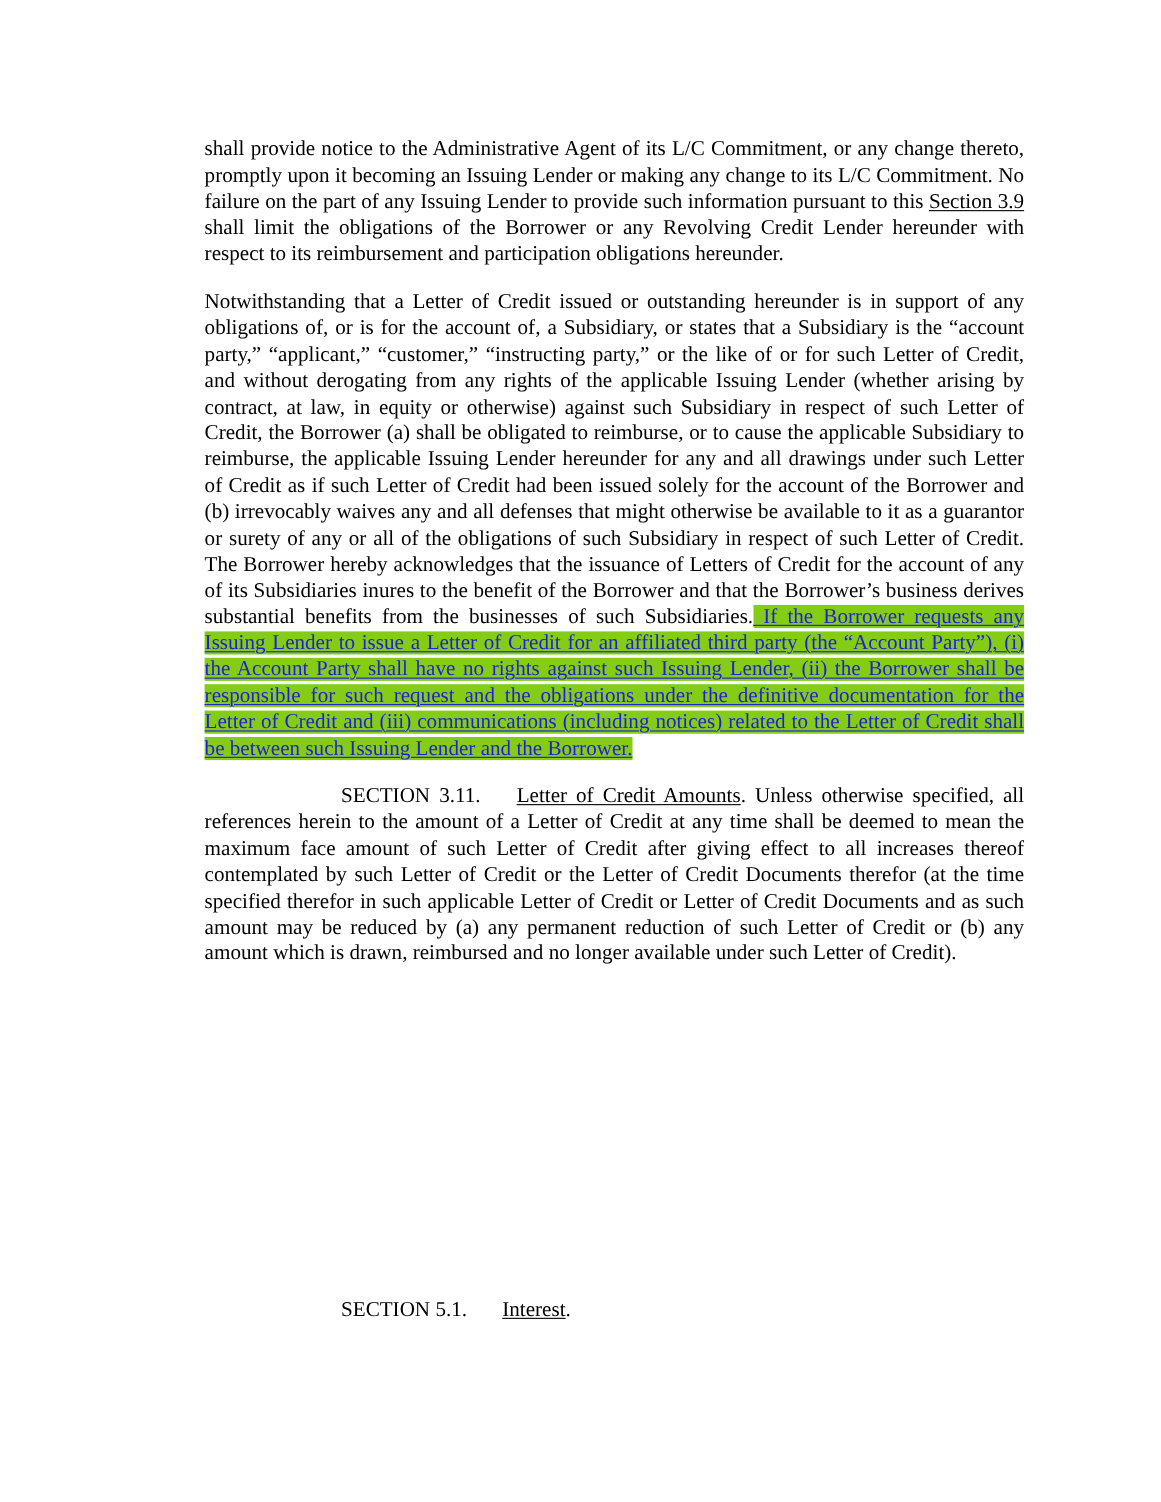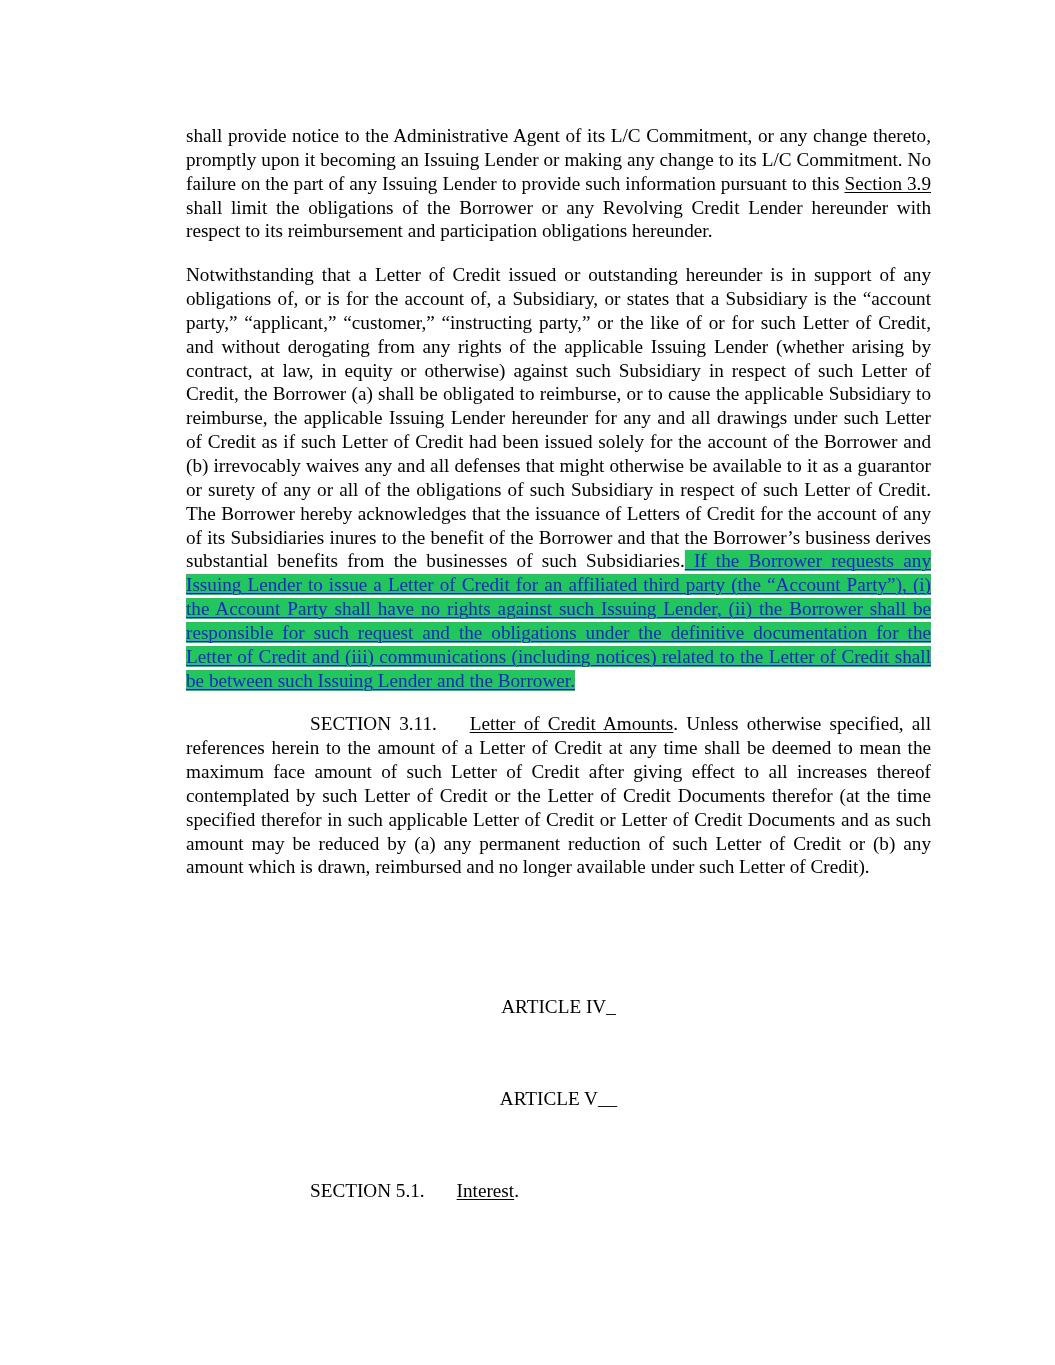--- a/index.html
+++ b/index.html
@@ -1,38 +1,36 @@
 <!DOCTYPE html>
 <html><head>
 <meta charset="utf-8">
 <style>
   html, body { margin:0; padding:0; background:#ffffff; }
   body { width:1055px; height:1365px; position:relative; overflow:hidden;
          font-family:"Liberation Serif", serif; color:#000; font-size:19.2px; }
   .page { position:absolute; left:186px; top:124px; width:745px; }
   p { margin:0; line-height:23.85px; text-align:justify; text-align-last:left; }
   .u { text-decoration:underline; text-underline-offset:2px; }
-  .ins { color:#1f1fd6; background:#22c55e; text-decoration:underline; text-underline-offset:2px; text-decoration-thickness:1px; }
+  .ins { color:#1f1fd6; background:#84cc16; text-decoration:underline; text-underline-offset:2px; text-decoration-thickness:1px; }
   .indent { display:inline-block; width:124px; }
   .gap { height:20px; }
   .sec-head { text-align:justify; text-align-last:justify; }
   .h { position:absolute; left:0; width:745px; text-align:center; }
 </style>
 </head>
 <body>
 
 <div class="page">
 
   <p><span>shall provide notice to the Administrative Agent of its L/C Commitment, or any change thereto, promptly upon it becoming an Issuing Lender or making any change to its L/C Commitment.  No failure on the part of any Issuing Lender to provide such information pursuant to this </span><span class="u">Section 3.9</span><span> shall limit the obligations of the Borrower or any Revolving Credit Lender hereunder with respect to its reimbursement and participation obligations hereunder.</span></p>
 
   <div class="gap"></div>
 
   <p><span>Notwithstanding that a Letter of Credit issued or outstanding hereunder is in support of any obligations of, or is for the account of, a Subsidiary, or states that a Subsidiary is the “account party,” “applicant,” “customer,” “instructing party,” or the like of or for such Letter of Credit, and without derogating from any rights of the applicable Issuing Lender (whether arising by contract, at law, in equity or otherwise) against such Subsidiary in respect of such Letter of Credit, the Borrower (a) shall be obligated to reimburse, or to cause the applicable Subsidiary to reimburse, the applicable Issuing Lender hereunder for any and all drawings under such Letter of Credit as if such Letter of Credit had been issued solely for the account of the Borrower and (b) irrevocably waives any and all defenses that might otherwise be available to it as a guarantor or surety of any or all of the obligations of such Subsidiary in respect of such Letter of Credit.  The Borrower hereby acknowledges that the issuance of Letters of Credit for the account of any of its Subsidiaries inures to the benefit of the Borrower and that the Borrower’s business derives substantial benefits from the businesses of such Subsidiaries.</span><span class="ins">  If the Borrower requests any Issuing Lender to issue a Letter of Credit for an affiliated third party (the “Account Party”), (i) the Account Party shall have no rights against such Issuing Lender, (ii) the Borrower shall be responsible for such request and the obligations under the definitive documentation for the Letter of Credit and (iii) communications (including notices) related to the Letter of Credit shall be between such Issuing Lender and the Borrower.</span></p>
 
   <div class="gap"></div>
 
   <p><span class="indent"></span><span>SECTION 3.11.</span>&nbsp;&nbsp;&nbsp; <span class="u">Letter of Credit Amounts</span>.<span>  Unless otherwise specified, all references herein to the amount of a Letter of Credit at any time shall be deemed to mean the maximum face amount of such Letter of Credit after giving effect to all increases thereof contemplated by such Letter of Credit or the Letter of Credit Documents therefor (at the time specified therefor in such applicable Letter of Credit or Letter of Credit Documents and as such amount may be reduced by (a) any permanent reduction of such Letter of Credit or (b) any amount which is drawn, reimbursed and no longer available under such Letter of Credit).</span></p>
 
-  <div class="h" style="top:872px;">ARTICLE IV_</div>
-  <div class="h" style="top:964px;">ARTICLE V__</div>
   <div style="position:absolute; left:124px; top:1056px;"><span>SECTION 5.1.</span><span style="display:inline-block;width:32px;"></span><span class="u">Interest</span>.</div>
 
 </div>
 
 </body></html>

